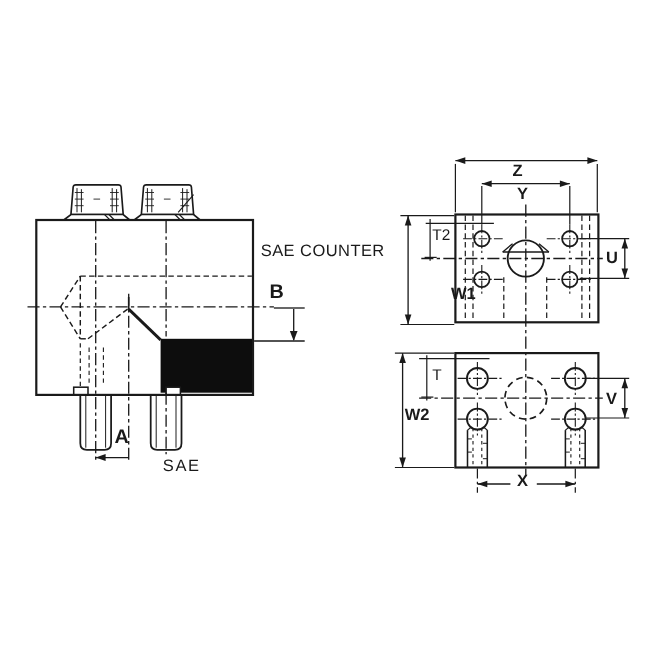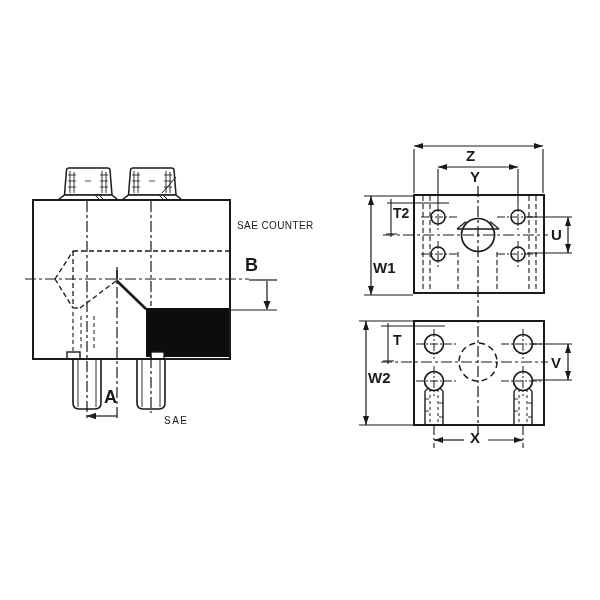--- a/index.html
+++ b/index.html
@@ -14,22 +14,22 @@
   .stage svg{position:absolute;left:0;top:0;}
   .lbl{
     position:absolute;
     color:#1a1a1a;
     white-space:nowrap;
     line-height:1;
     user-select:none;
   }
   .dim{font-weight:bold;font-size:15px;}
   .dim-big{font-weight:bold;font-size:18px;}
-  .dim-sm{font-weight:bold;font-size:14px;text-align:center;}
-  .caption{font-size:10px;letter-spacing:0.4px;}
+  .dim-sm{font-weight:normal;font-size:14px;text-align:center;}
+  .caption{font-size:15px;letter-spacing:0.4px;}
 </style>
 </head>
 <body>
 
 <div class="stage">
 
   <svg width="600" height="600" viewBox="0 0 600 600">
     <g stroke="#1a1a1a" fill="none" stroke-linecap="butt">
 
       <g>
@@ -248,31 +248,31 @@
       <line x1="478" y1="186" x2="478" y2="433" stroke-width="1.2" stroke-dasharray="11,3,3,3"></line>
     </g>
   </svg>
 
   <span class="lbl caption" style="left:237px;top:221px;">SAE COUNTER</span>
 
   <span class="lbl dim-big" style="left:245px;top:256px;">B</span>
 
   <span class="lbl dim-big" style="left:104px;top:388px;">A</span>
 
-  <span class="lbl caption" style="left:164px;top:416px;letter-spacing:1.5px;">SAE</span>
+  <span class="lbl caption" style="left:148px;top:416px;letter-spacing:1.5px;">SAE</span>
 
   <span class="lbl dim" style="left:466px;top:148px;">Z</span>
 
   <span class="lbl dim" style="left:470px;top:169px;">Y</span>
 
   <span class="lbl dim-sm" style="left:393px;top:206px;">T2</span>
 
   <span class="lbl dim" style="left:551px;top:227px;">U</span>
 
-  <span class="lbl dim" style="left:373px;top:260px;">W1</span>
+  <span class="lbl dim" style="left:373px;top:260px;padding-left:37px;">W1</span>
 
   <span class="lbl dim-sm" style="left:393px;top:333px;">T</span>
 
   <span class="lbl dim" style="left:551px;top:355px;">V</span>
 
   <span class="lbl dim" style="left:368px;top:370px;text-align:center;">W2</span>
 
   <span class="lbl dim" style="left:470px;top:430px;">X</span>
 </div>
 

